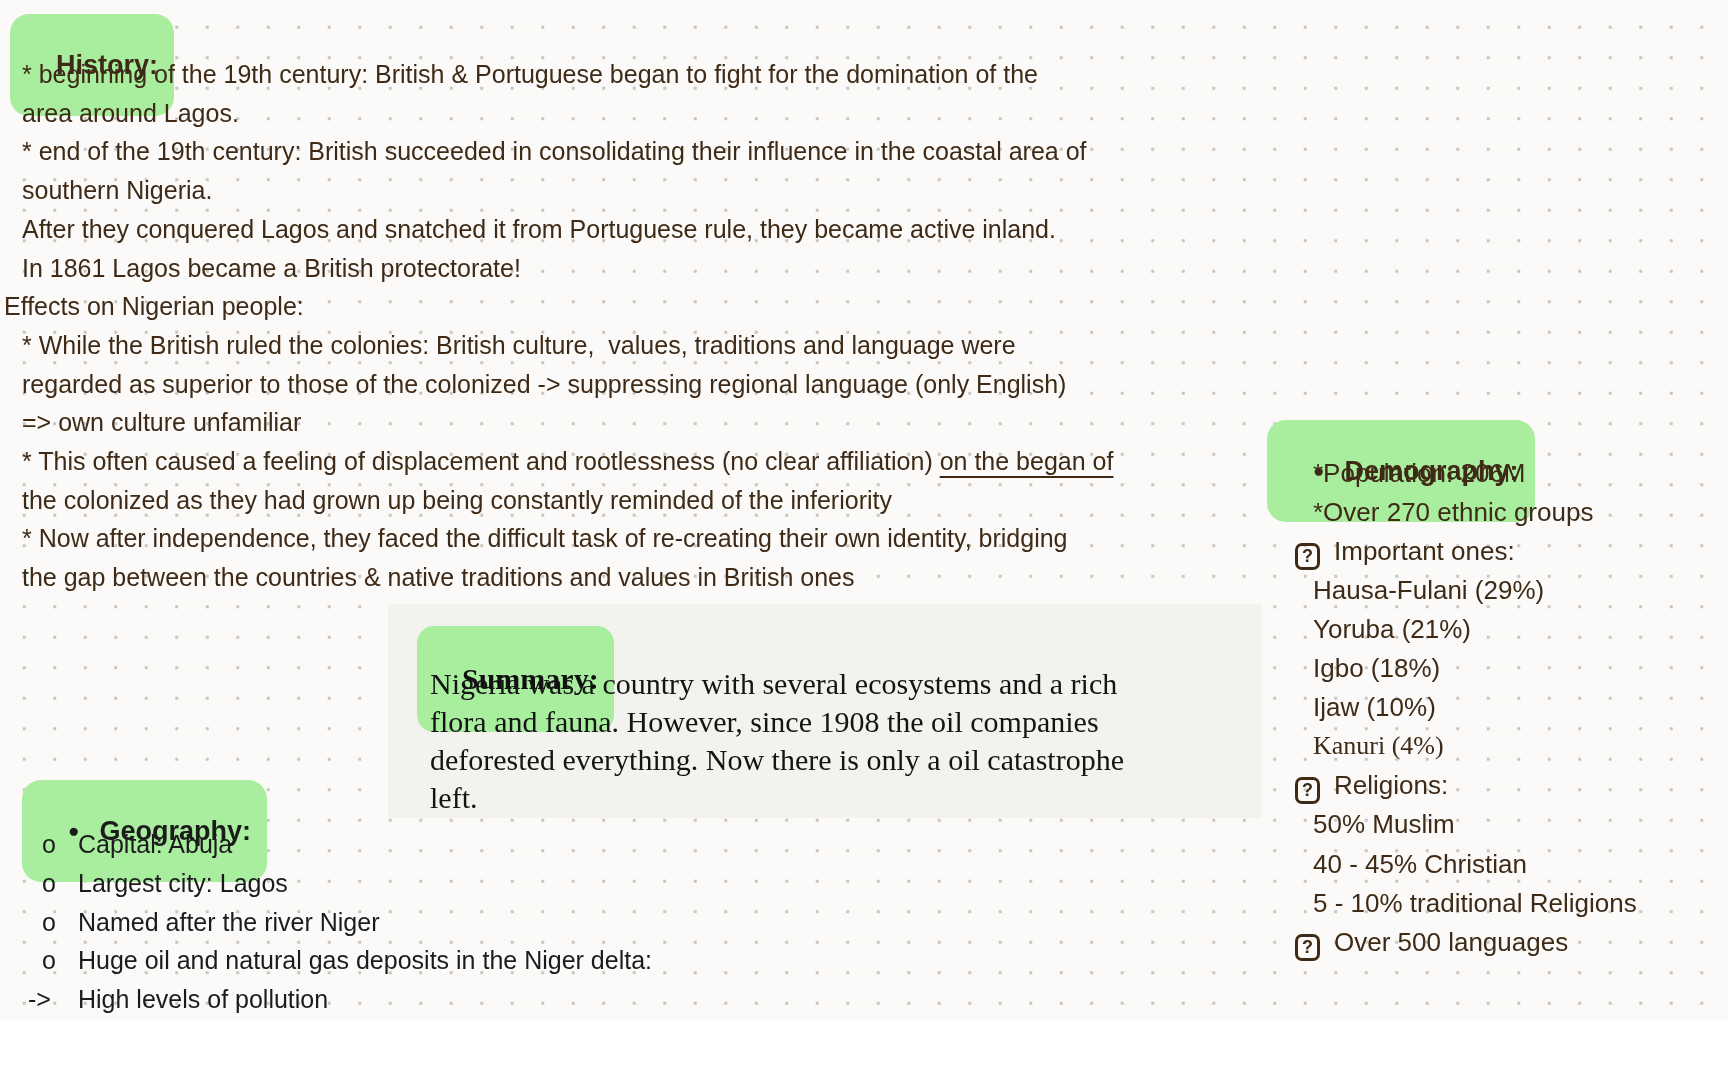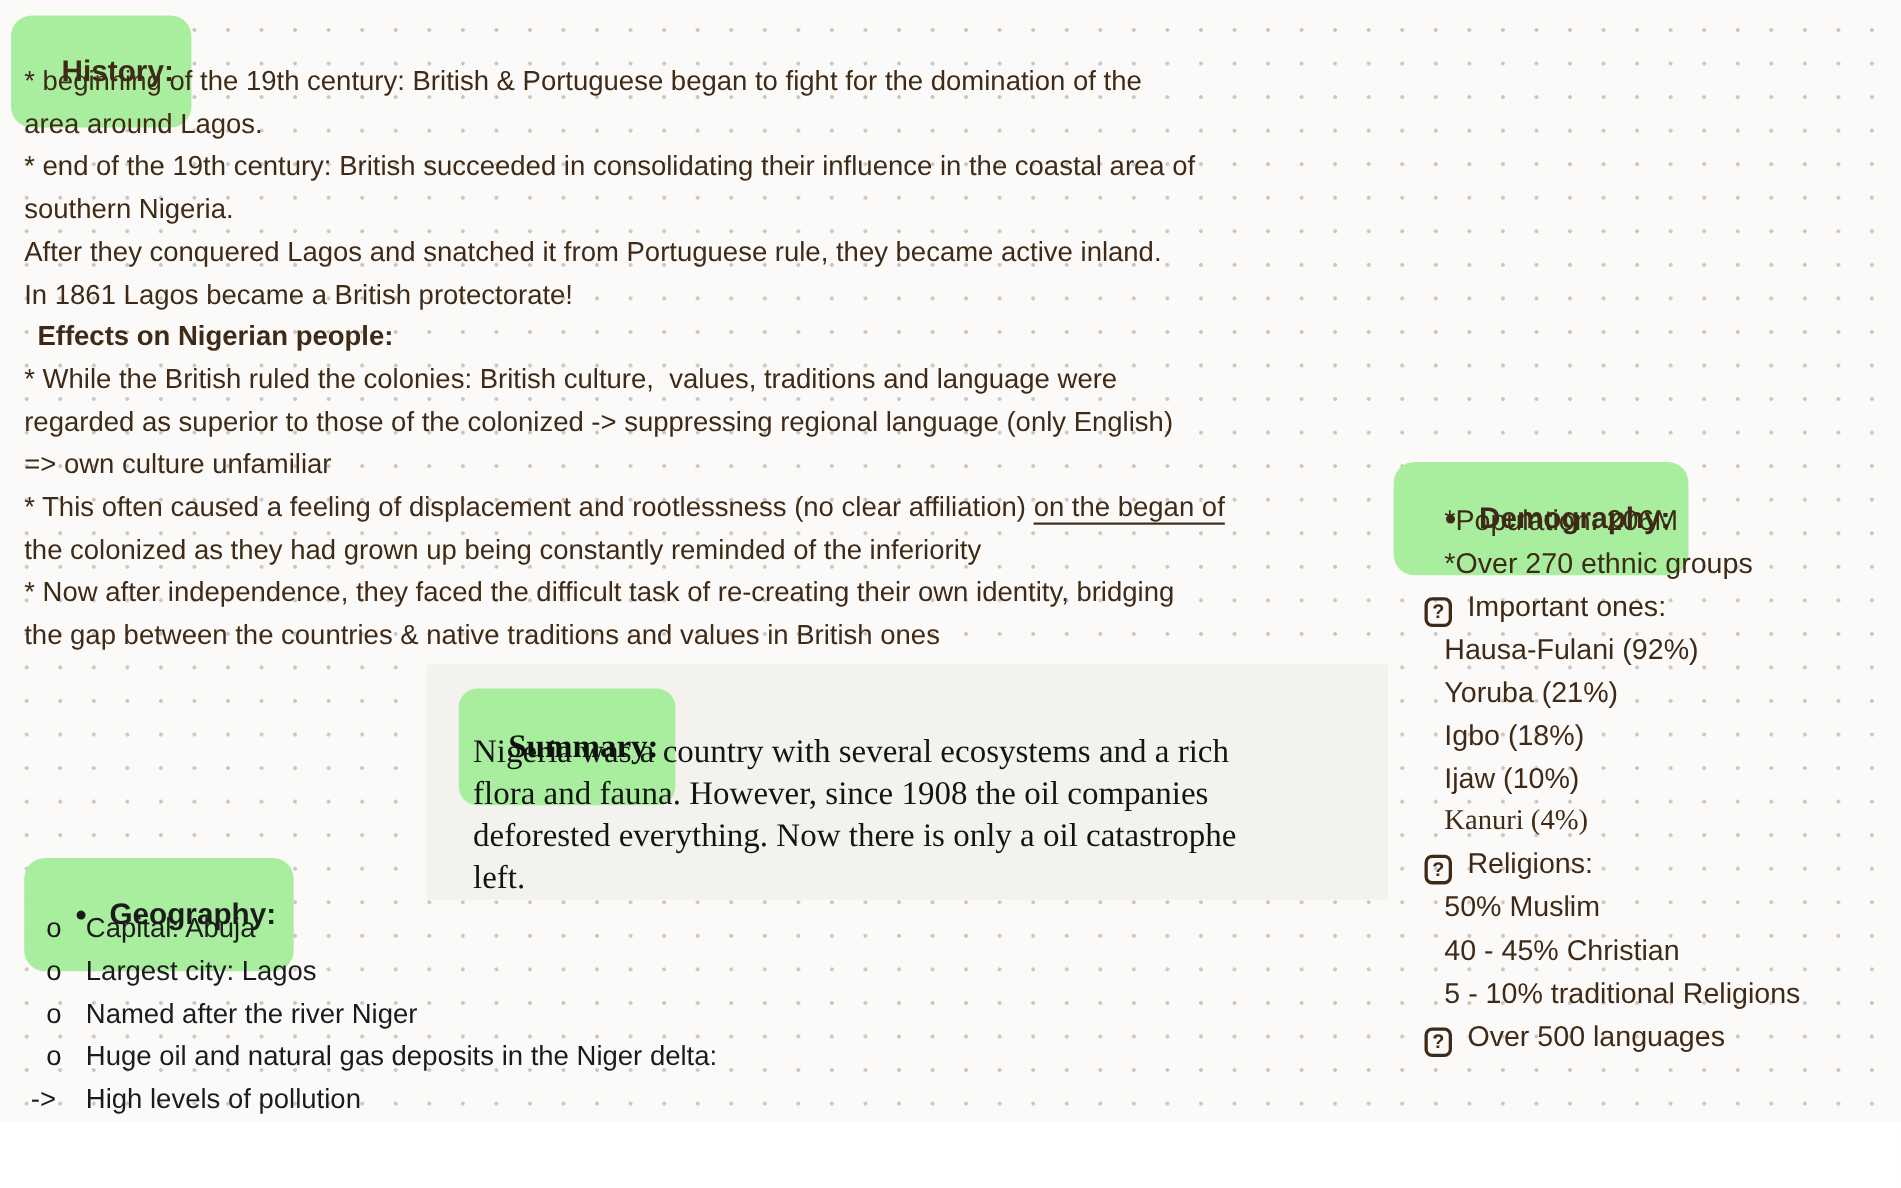--- a/index.html
+++ b/index.html
@@ -47,21 +47,21 @@
   <div class="pill brown" style="left:10px;top:14px;">
     <span>History:</span>
   </div>
   <div>
       <div class="note-line brown" style="left: 22px; top: 59px;"><span>* beginning of the 19th century: British &amp; Portuguese began to fight for the domination of the</span></div>
       <div class="note-line brown" style="left: 22px; top: 97.7px;"><span>area around Lagos.</span></div>
       <div class="note-line brown" style="left: 22px; top: 136.4px;"><span>* end of the 19th century: British succeeded in consolidating their influence in the coastal area of</span></div>
       <div class="note-line brown" style="left: 22px; top: 175.1px;"><span>southern Nigeria.</span></div>
       <div class="note-line brown" style="left: 22px; top: 213.8px;"><span>After they conquered Lagos and snatched it from Portuguese rule, they became active inland.</span></div>
       <div class="note-line brown" style="left: 22px; top: 252.5px;"><span>In 1861 Lagos became a British protectorate!</span></div>
-      <div class="note-line brown" style="left: 34px; top: 291.2px; font-weight: bold;"><span>Effects on Nigerian people:</span></div>
+      <div class="note-line brown" style="left: 4px; top: 291.2px;"><span>Effects on Nigerian people:</span></div>
       <div class="note-line brown" style="left: 22px; top: 329.9px;"><span>* While the British ruled the colonies: British culture,  values, traditions and language were</span></div>
       <div class="note-line brown" style="left: 22px; top: 368.6px;"><span>regarded as superior to those of the colonized -&gt; suppressing regional language (only English)</span></div>
       <div class="note-line brown" style="left: 22px; top: 407.3px;"><span>=&gt; own culture unfamiliar</span></div>
       <div class="note-line brown" style="left: 22px; top: 446px;"><span>* This often caused a feeling of displacement and rootlessness (no clear affiliation) </span><span class="underlined">on the began of</span></div>
       <div class="note-line brown" style="left: 22px; top: 484.7px;"><span>the colonized as they had grown up being constantly reminded of the inferiority</span></div>
       <div class="note-line brown" style="left: 22px; top: 523.4px;"><span>* Now after independence, they faced the difficult task of re-creating their own identity, bridging</span></div>
       <div class="note-line brown" style="left: 22px; top: 562.1px;"><span>the gap between the countries &amp; native traditions and values in British ones</span></div>
     </div>
 
   <div class="sum-box"></div>
@@ -87,21 +87,21 @@
       <div class="geo-row" style="left: 22px; top: 1024px; width: 700px;"><span class="geo-marker" style="left: 6px;">-&gt;</span></div>
     </div>
 
   <div class="pill brown" style="left:1267px;top:420px;">
     <span class="pill-bullet">●</span><span>Demography:</span>
   </div>
   <div>
       <div class="demo-row" style="top: 458px; left: 1313px;"><span class="demo-text">*Population: 206M</span></div>
       <div class="demo-row" style="top: 497.05px; left: 1313px;"><span class="demo-text">*Over 270 ethnic groups</span></div>
       <div class="demo-row" style="top: 536.1px; left: 1295px;"><span class="qbox">?</span><span class="demo-text">Important ones:</span></div>
-      <div class="demo-row" style="top: 575.15px; left: 1313px;"><span class="demo-text">Hausa-Fulani (92%)</span></div>
+      <div class="demo-row" style="top: 575.15px; left: 1313px;"><span class="demo-text">Hausa-Fulani (29%)</span></div>
       <div class="demo-row" style="top: 614.2px; left: 1313px; text-align: center;"><span class="demo-text">Yoruba (21%)</span></div>
       <div class="demo-row" style="top: 653.25px; left: 1313px;"><span class="demo-text">Igbo (18%)</span></div>
       <div class="demo-row" style="top: 692.3px; left: 1313px;"><span class="demo-text">Ijaw (10%)</span></div>
       <div class="demo-row" style="top: 731.35px; left: 1313px; font-family: Liberation Serif, serif;"><span class="demo-text">Kanuri (4%)</span></div>
       <div class="demo-row" style="top: 770.4px; left: 1295px;"><span class="qbox">?</span><span class="demo-text">Religions:</span></div>
       <div class="demo-row" style="top: 809.45px; left: 1313px;"><span class="demo-text">50% Muslim</span></div>
       <div class="demo-row" style="top: 848.5px; left: 1313px;"><span class="demo-text">40 - 45% Christian</span></div>
       <div class="demo-row" style="top: 887.55px; left: 1313px;"><span class="demo-text">5 - 10% traditional Religions</span></div>
       <div class="demo-row" style="top: 926.6px; left: 1295px;"><span class="qbox">?</span><span class="demo-text">Over 500 languages</span></div>
     </div>

